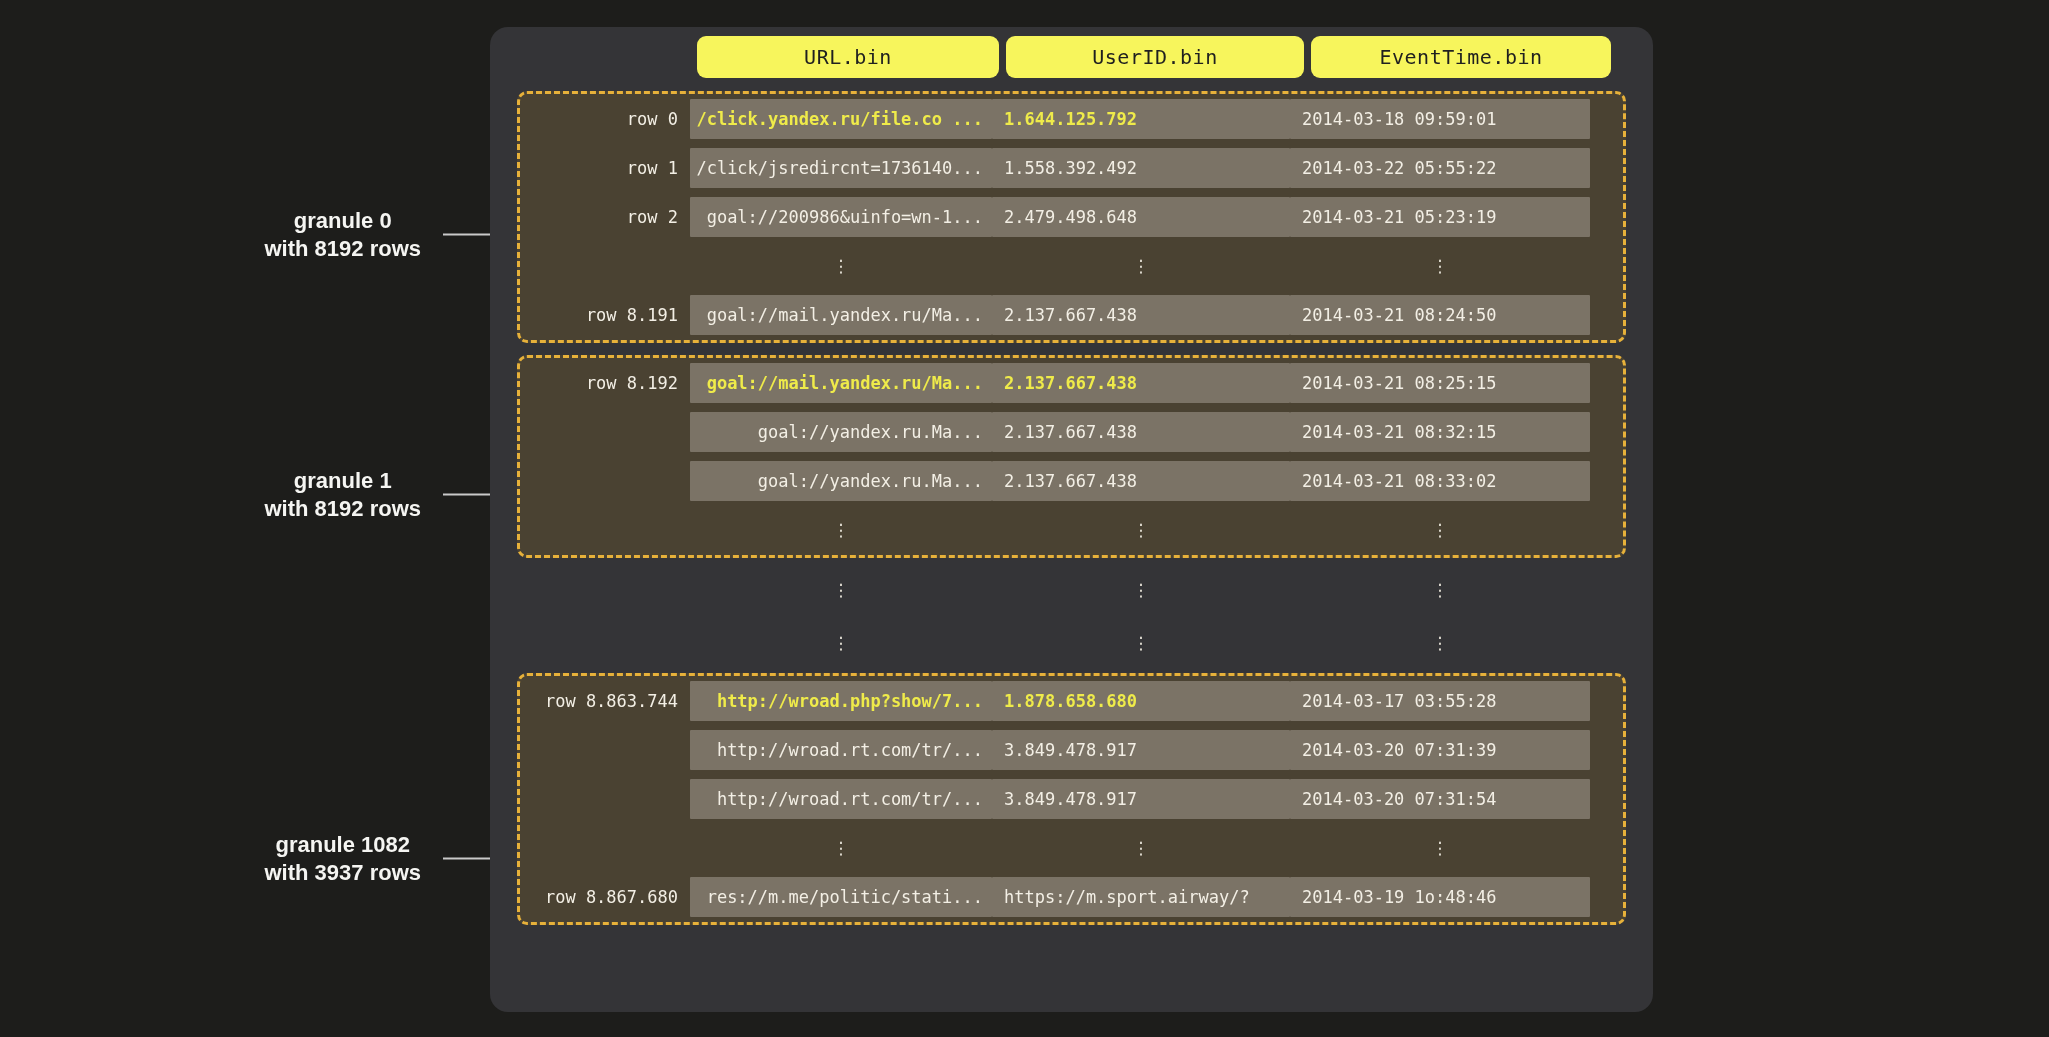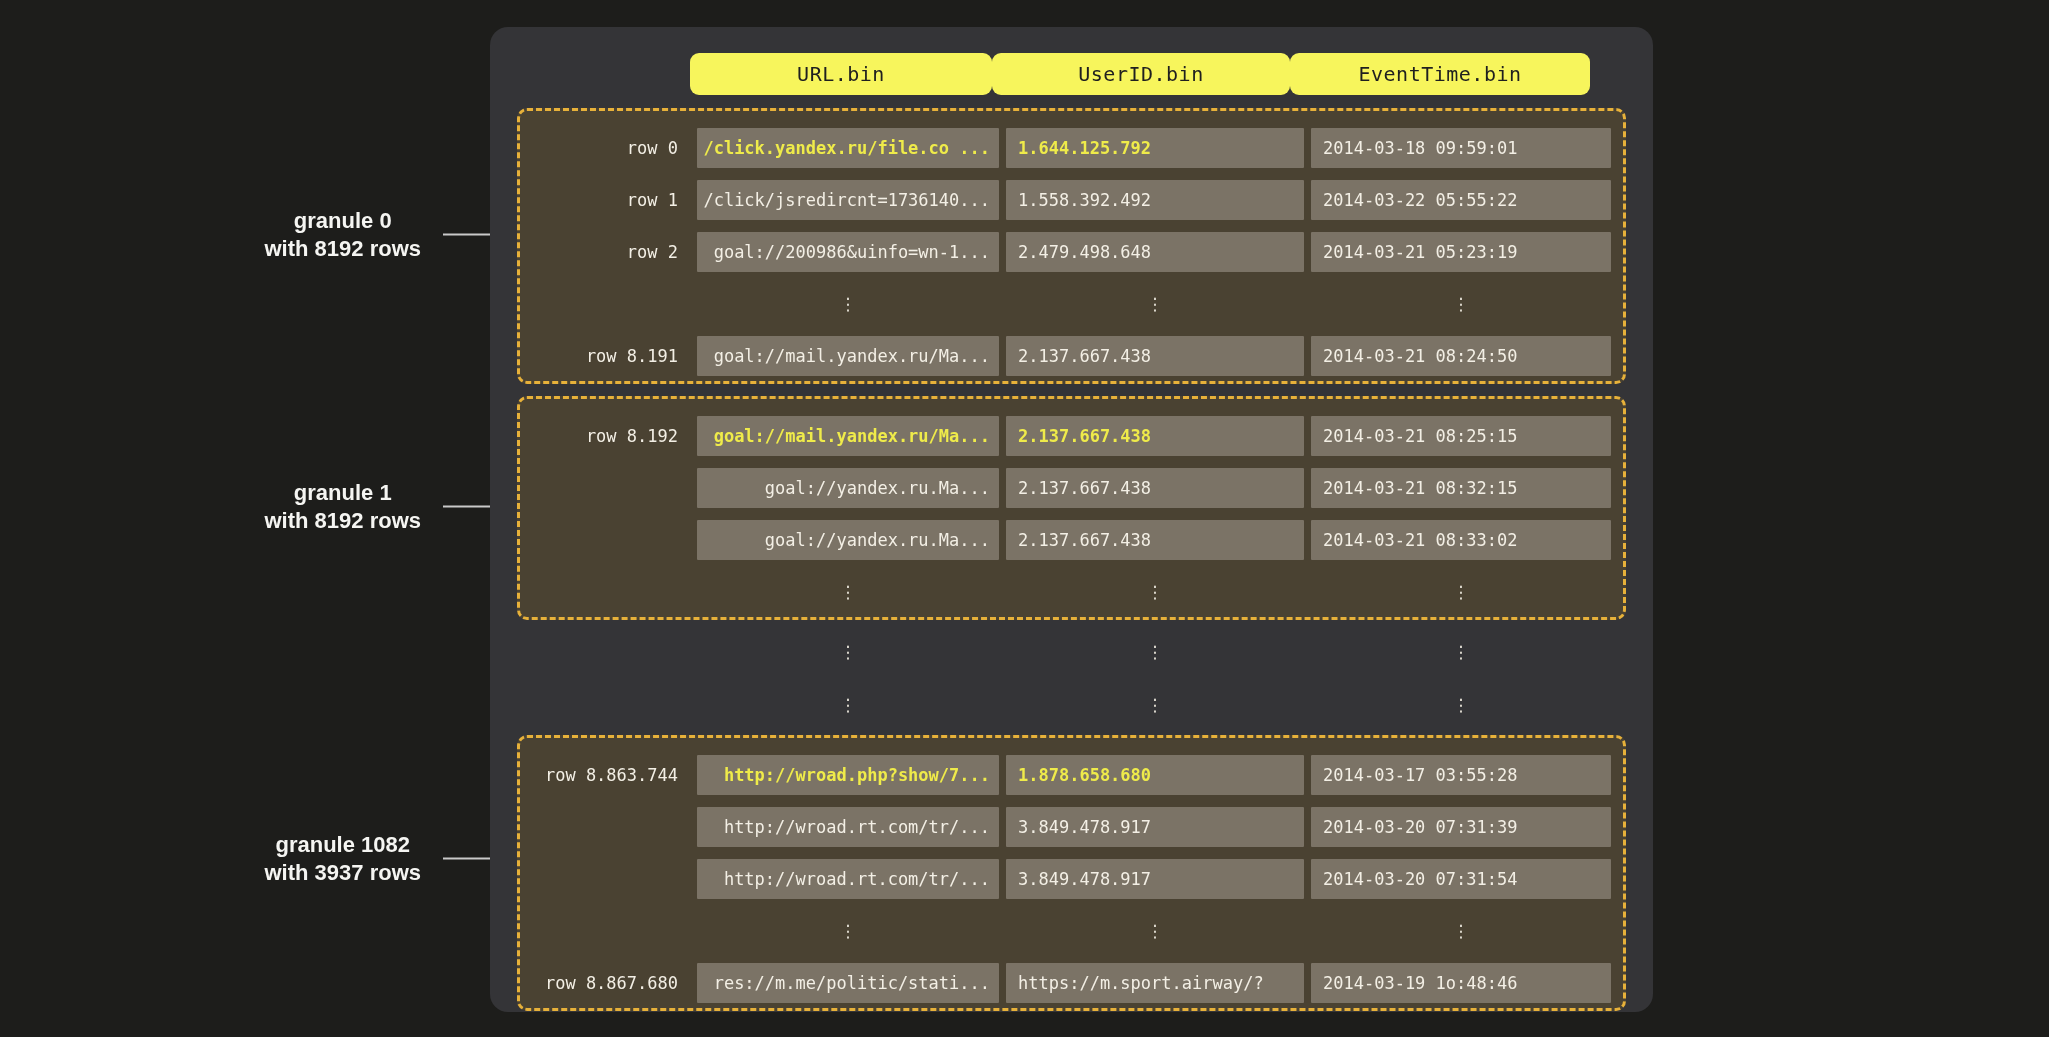--- a/index.html
+++ b/index.html
@@ -17,21 +17,22 @@
     left:490px; top:27px;
     width:1163px; height:985px;
     background:#343437;
     border-radius:18px;
   }
 
   
   .header-row {
     display:grid;
     grid-template-columns:170px 302px 298px 300px;
-    margin:26px 30px 13px 30px;
+    column-gap:7px;
+    margin:9px 30px 13px 30px;
   }
   .pill {
     height:42px;
     background:#f7f55c;
     border-radius:9px;
     color:#1f1f1f;
     font-size:20px;
     display:flex;
     align-items:center;
     justify-content:center;
@@ -42,25 +43,23 @@
   .granule {
     margin:0 27px 12px 27px;
     border:3px dashed #e7b13a;
     border-radius:10px;
     background:#4a4232;
     padding:5px 10px 5px 0;
   }
   .row {
     display:grid;
     grid-template-columns:170px 302px 298px 300px;
-    column-gap:7px;
     height:40px;
     margin-bottom:9px;
     align-items:stretch;
-    margin-top:12px;
   }
   .row:last-child { margin-bottom:0; }
 
   .row-label {
     color:#f3efe5;
     font-size:17px;
     display:flex;
     align-items:center;
     justify-content:flex-end;
     padding-right:12px;
@@ -122,21 +121,21 @@
   <div class="pointer-text">
     <div>granule 0</div>
     <div>with 8192 rows</div>
   </div>
   <svg class="arrow-svg" width="66" height="14" viewBox="0 0 66 14">
     <line x1="0" y1="7" x2="56" y2="7" stroke="#c9c9c9" stroke-width="2"></line>
     <polygon points="56,2 66,7 56,12" fill="#c9c9c9"></polygon>
   </svg>
 </div>
 
-<div class="pointer" style="top:506px">
+<div class="pointer" style="top:494px">
   <div class="pointer-text">
     <div>granule 1</div>
     <div>with 8192 rows</div>
   </div>
   <svg class="arrow-svg" width="66" height="14" viewBox="0 0 66 14">
     <line x1="0" y1="7" x2="56" y2="7" stroke="#c9c9c9" stroke-width="2"></line>
     <polygon points="56,2 66,7 56,12" fill="#c9c9c9"></polygon>
   </svg>
 </div>
 

